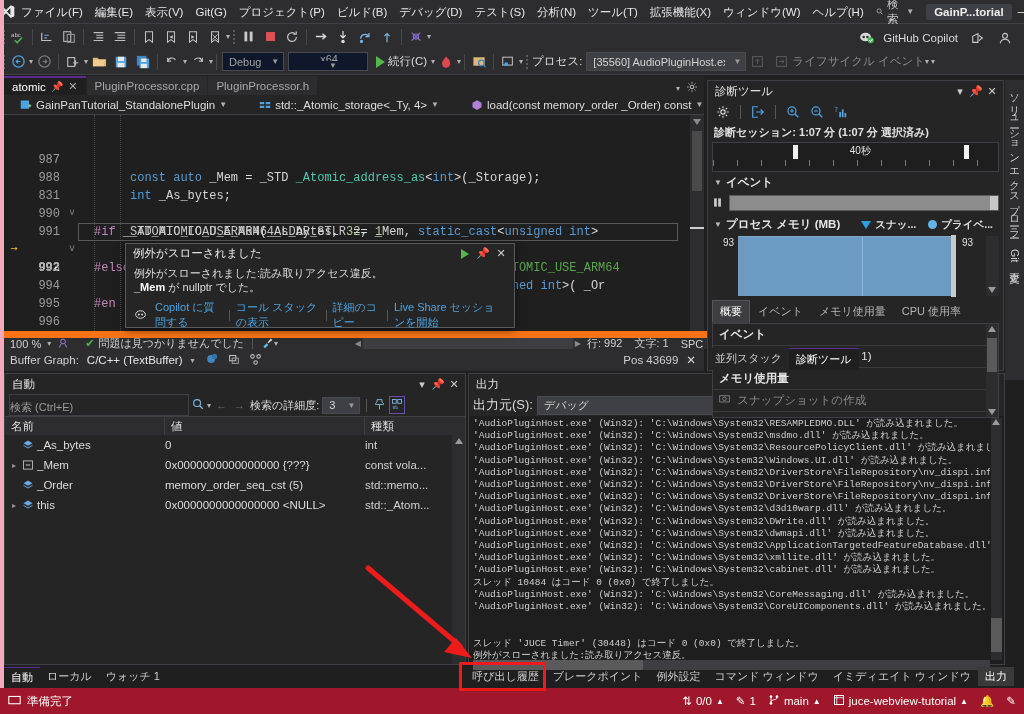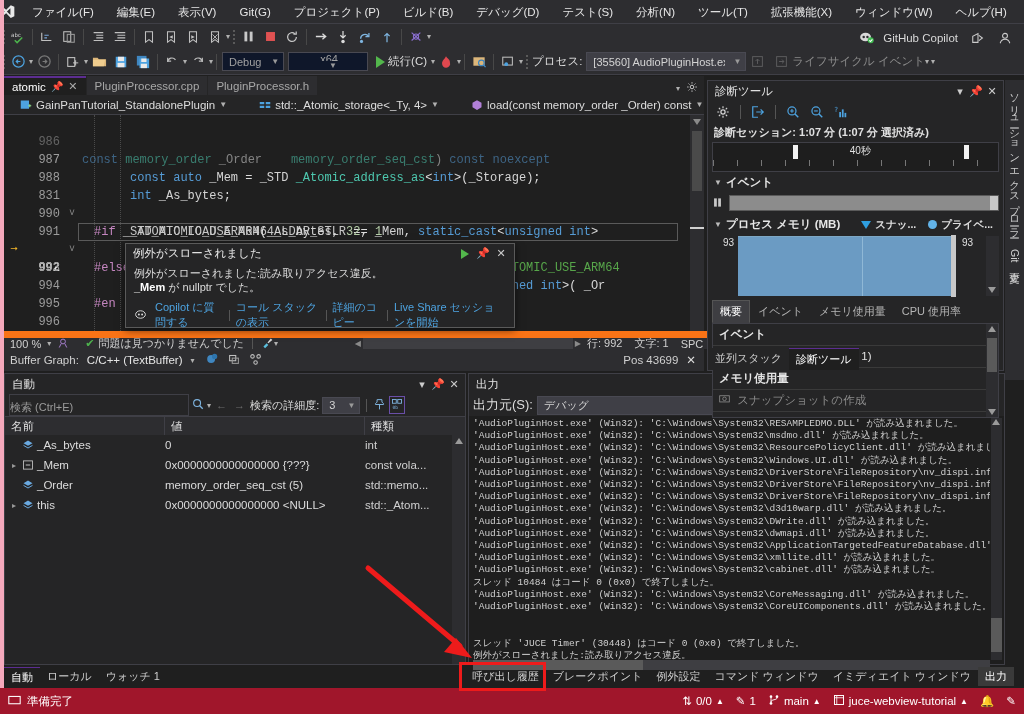--- a/index.html
+++ b/index.html
@@ -14,21 +14,20 @@
   #app { position: relative; width: 1024px; height: 714px; background: #1f1f1f; }
 
   
   .left-accent { position:absolute; left:0; top:0; width:4px; height:688px; background:#f5a9bc; z-index:40;}
 
   
   .titlebar {
     position:absolute; left:0; top:0; width:1024px; height:24px;
     background:#2d2d30; display:flex; align-items:center;
     border-bottom:1px solid #3f3f46;
-    gap:11px;
   }
   .vs-logo { width:24px; height:24px; display:flex; align-items:center; justify-content:center;}
   .vs-logo svg { width:15px; height:15px; }
   .menu-item { padding:0 6px; height:24px; line-height:24px; font-size:11.5px; color:#e6e6e6; white-space:nowrap; }
   .tb-spacer { flex:1; }
   .search-box { display:flex; align-items:center; gap:4px; padding:0 6px; color:#ccc; font-size:11.5px;}
   .search-box .mag { width:11px; height:11px; }
   .solution-chip {
     background:#3f3f46; color:#eee; font-size:11.5px; padding:2px 8px; margin:0 6px;
     border-radius:2px; font-weight:bold;
@@ -592,24 +591,20 @@
       <span>load(const memory_order _Order) const</span>
       <span class="caret" style="margin-left:auto;">▼</span>
     </div>
     <span style="padding:0 4px;color:#bbb;font-size:11px;">⋮</span>
   </div>
 
   <div class="editor">
     <div class="vline" style="left:90px;"></div>
     <div class="vline" style="left:116px;"></div>
 
-    <div class="codeline" style="top:0;position:absolute;width:100%;opacity:.55">
-      <span class="lnum">986</span>
-      <span class="ctext"><span class="k-blue">const</span> <span class="k-teal">memory_order</span> <span class="k-tan">_Order</span>    <span class="k-teal">memory_order_seq_cst</span><span class="k-tan">)</span> <span class="k-blue">const</span> <span class="k-blue">noexcept</span></span>
-    </div>
 
     <div class="codeline" style="top:18px;position:absolute;width:100%">
       <span class="lnum">987</span>
       <span class="ctext" style="left:126px;"><span class="k-blue">const</span> <span class="k-blue">auto</span> <span class="k-tan">_Mem</span> <span class="k-white">=</span> <span class="k-tan">_STD</span> <span class="k-teal">_Atomic_address_as</span><span class="k-white">&lt;</span><span class="k-blue">int</span><span class="k-white">&gt;(</span><span class="k-tan">_Storage</span><span class="k-white">);</span></span>
     </div>
 
     <div class="codeline" style="top:36px;position:absolute;width:100%">
       <span class="lnum">988</span>
       <span class="ctext" style="left:126px;"><span class="k-blue">int</span> <span class="k-tan">_As_bytes</span><span class="k-white">;</span></span>
     </div>

